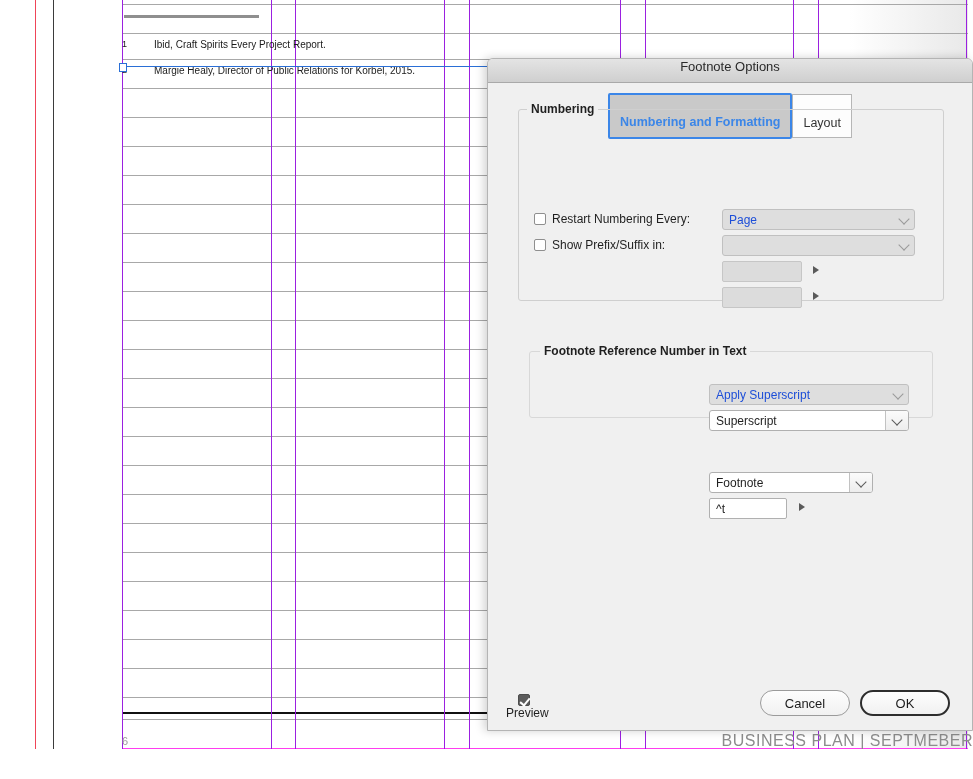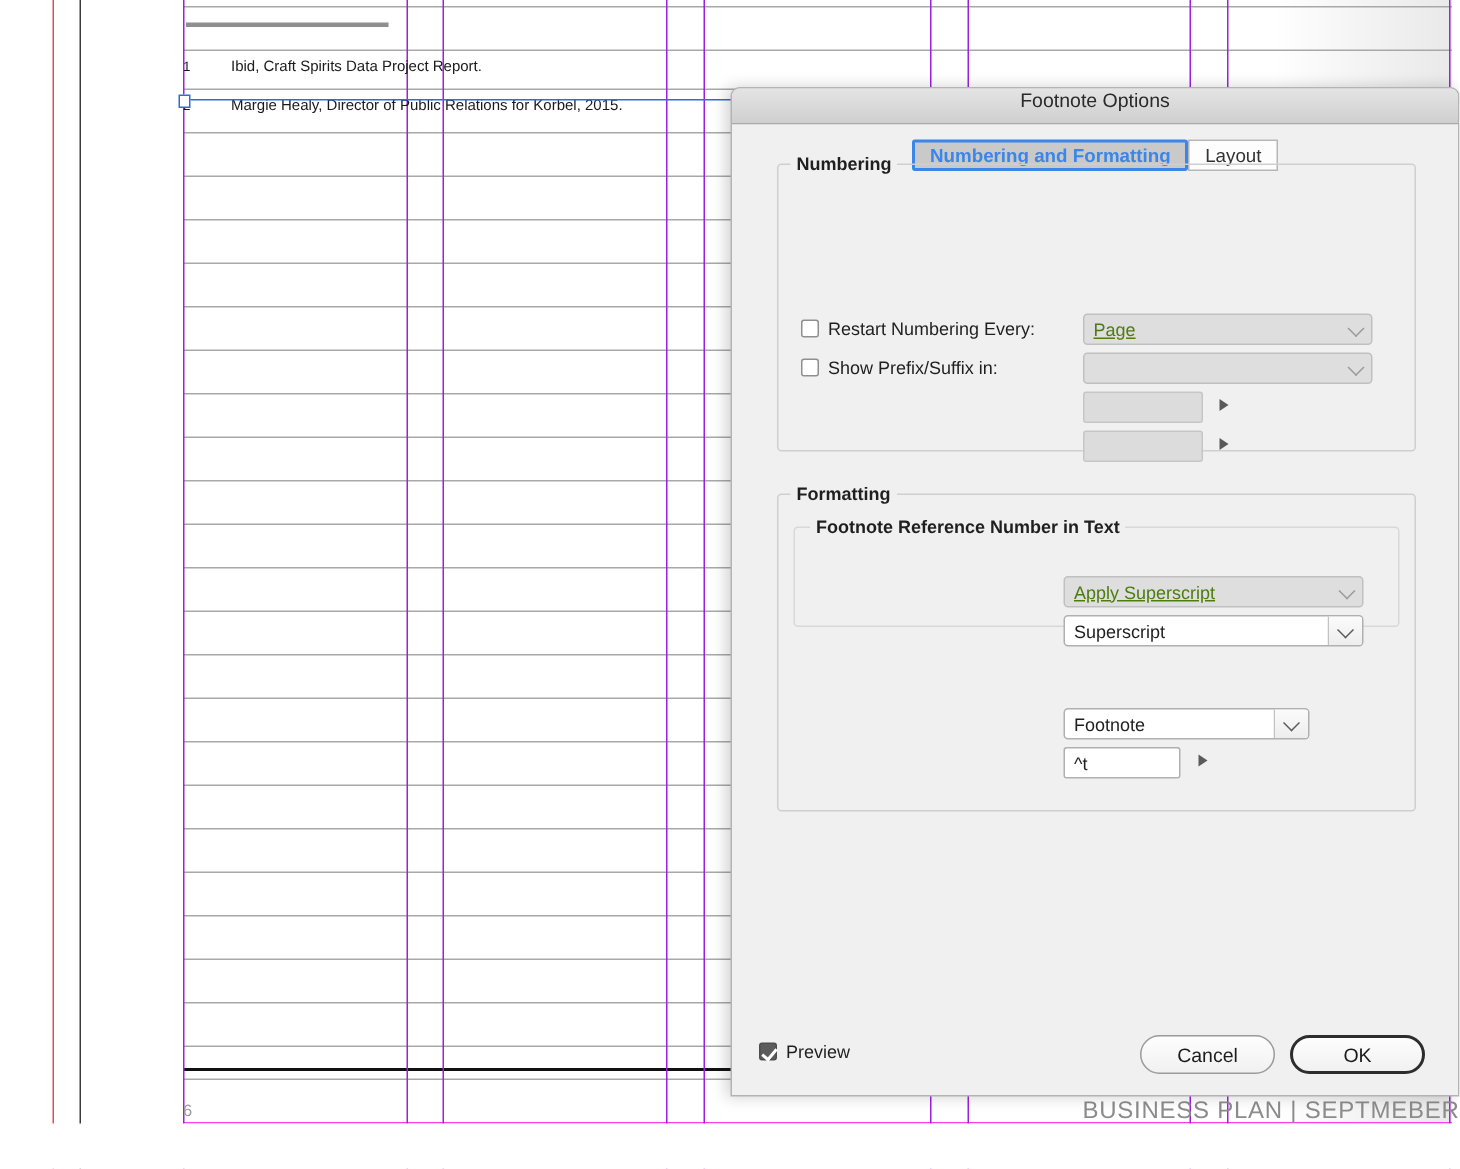--- a/index.html
+++ b/index.html
@@ -97,21 +97,21 @@
     border-top-left-radius: 5px; border-top-right-radius: 5px;
     display: flex; justify-content: center;
   }
   .title-text { font-size: 13px; color: #2a2a2a; }
 
   .tabs {
     position: absolute; left: 0; top: 34px; width: 100%;
     display: flex; justify-content: center; align-items: center;
   }
   .tab {
-    font-size: 12.5px; padding: 3px 10px;
+    font-size: 12.5px; padding: 21px 10px;
     border: 1px solid #b6b6b6; background: #fdfdfd; color: #333;
     box-sizing: border-box; height: 21px; line-height: 14px;
     cursor: default;
   }
   .tab.active {
     background: #c9c9c9; border: 2px solid #3b86e8; color: #3b86e8;
     font-weight: bold; border-radius: 2px; line-height: 12px;
   }
 
   .group {
@@ -140,21 +140,21 @@
   }
 
   .select {
     position: absolute; box-sizing: border-box;
     height: 21px; border: 1px solid #b0b0b0; border-radius: 3px;
     background: #ffffff;
     font-size: 12px; color: #1f1f1f;
     display: flex; align-items: center;
     padding-left: 6px;
   }
-  .select.disabled { background: #dedede; color: #4d7c0f; border-color: #c0c0c0; text-decoration: underline; }
+  .select.disabled { background: #dedede; color: #1d4ed8; border-color: #c0c0c0; }
   .chev {
     position: absolute; right: 6px; top: 50%;
     width: 7px; height: 7px; margin-top: -5px;
     border-right: 1.6px solid #5b5b5b; border-bottom: 1.6px solid #5b5b5b;
     transform: rotate(45deg);
   }
   .select.disabled .chev { border-color: #9a9a9a; }
   .chev-btn {
     position: absolute; right: 0; top: 0; bottom: 0; width: 22px;
     border-left: 1px solid #c2c2c2;
@@ -263,21 +263,21 @@
     <div class="guide-v guide-purple" style="left:469px;"></div>
     <div class="guide-v guide-purple" style="left:620px;"></div>
     <div class="guide-v guide-purple" style="left:645px;"></div>
     <div class="guide-v guide-purple" style="left:793px;"></div>
     <div class="guide-v guide-purple" style="left:818px;"></div>
     <div class="guide-v guide-purple" style="left:966px;"></div>
 
     <div class="fn-rule"></div>
 
     <div class="fn-num" style="left:122px; top:39px;">1</div>
-    <div class="doc-text" style="left:154px; top:39px;">Ibid, Craft Spirits Data Project Report.</div>
+    <div class="doc-text" style="left:154px; top:39px;">Ibid, Craft Spirits Every Project Report.</div>
 
     <div class="fn-num" style="left:122px; top:65px;">2</div>
     <div class="doc-text" style="left:154px; top:65px;">Margie Healy, Director of Public Relations for Korbel, 2015.</div>
 
     <div class="sel-box"></div>
     <div class="sel-line"></div>
 
     <div class="page-num">6</div>
     <div class="footer-text">BUSINESS PLAN | SEPTMEBER</div>
 
@@ -324,23 +324,20 @@
     <div class="textfield grey plain" style="left:234px; top:202px; width:80px;">
       <span></span>
     </div>
     <div class="tri" style="left:325px; top:207px;"></div>
 
     <div class="textfield grey plain" style="left:234px; top:228px; width:80px;">
       <span></span>
     </div>
     <div class="tri" style="left:325px; top:233px;"></div>
 
-    <div class="group" style="left:30px; top:270px; width:424px; height:210px;">
-      <span class="group-label">Formatting</span>
-    </div>
 
     <div class="inner-group" style="left:41px; top:292px; width:402px; height:65px;">
       <span class="inner-label">Footnote Reference Number in Text</span>
     </div>
 
     <div class="select" style="left:221px; top:351px; width:200px;">
       <span>Superscript</span>
       <span class="chev-btn">
         <span class="chev"></span>
       </span>
@@ -357,21 +354,21 @@
       <span class="chev-btn">
         <span class="chev"></span>
       </span>
     </div>
 
     <div class="textfield plain" style="left:221px; top:439px; width:78px;">
       <span>^t</span>
     </div>
     <div class="tri" style="left:311px; top:444px;"></div>
 
-    <div class="checkbox-row" style="left:18px; top:635px;">
+    <div class="checkbox-row" style="left:18px; top:635px;flex-direction:column;">
       <span class="cbox checked"></span>
       <span>Preview</span>
     </div>
 
     <div class="btn" style="left:272px; top:631px; width:90px;">Cancel</div>
     <div class="btn default" style="left:372px; top:631px; width:90px;">OK</div>
 
   </div>
 </div>
 

